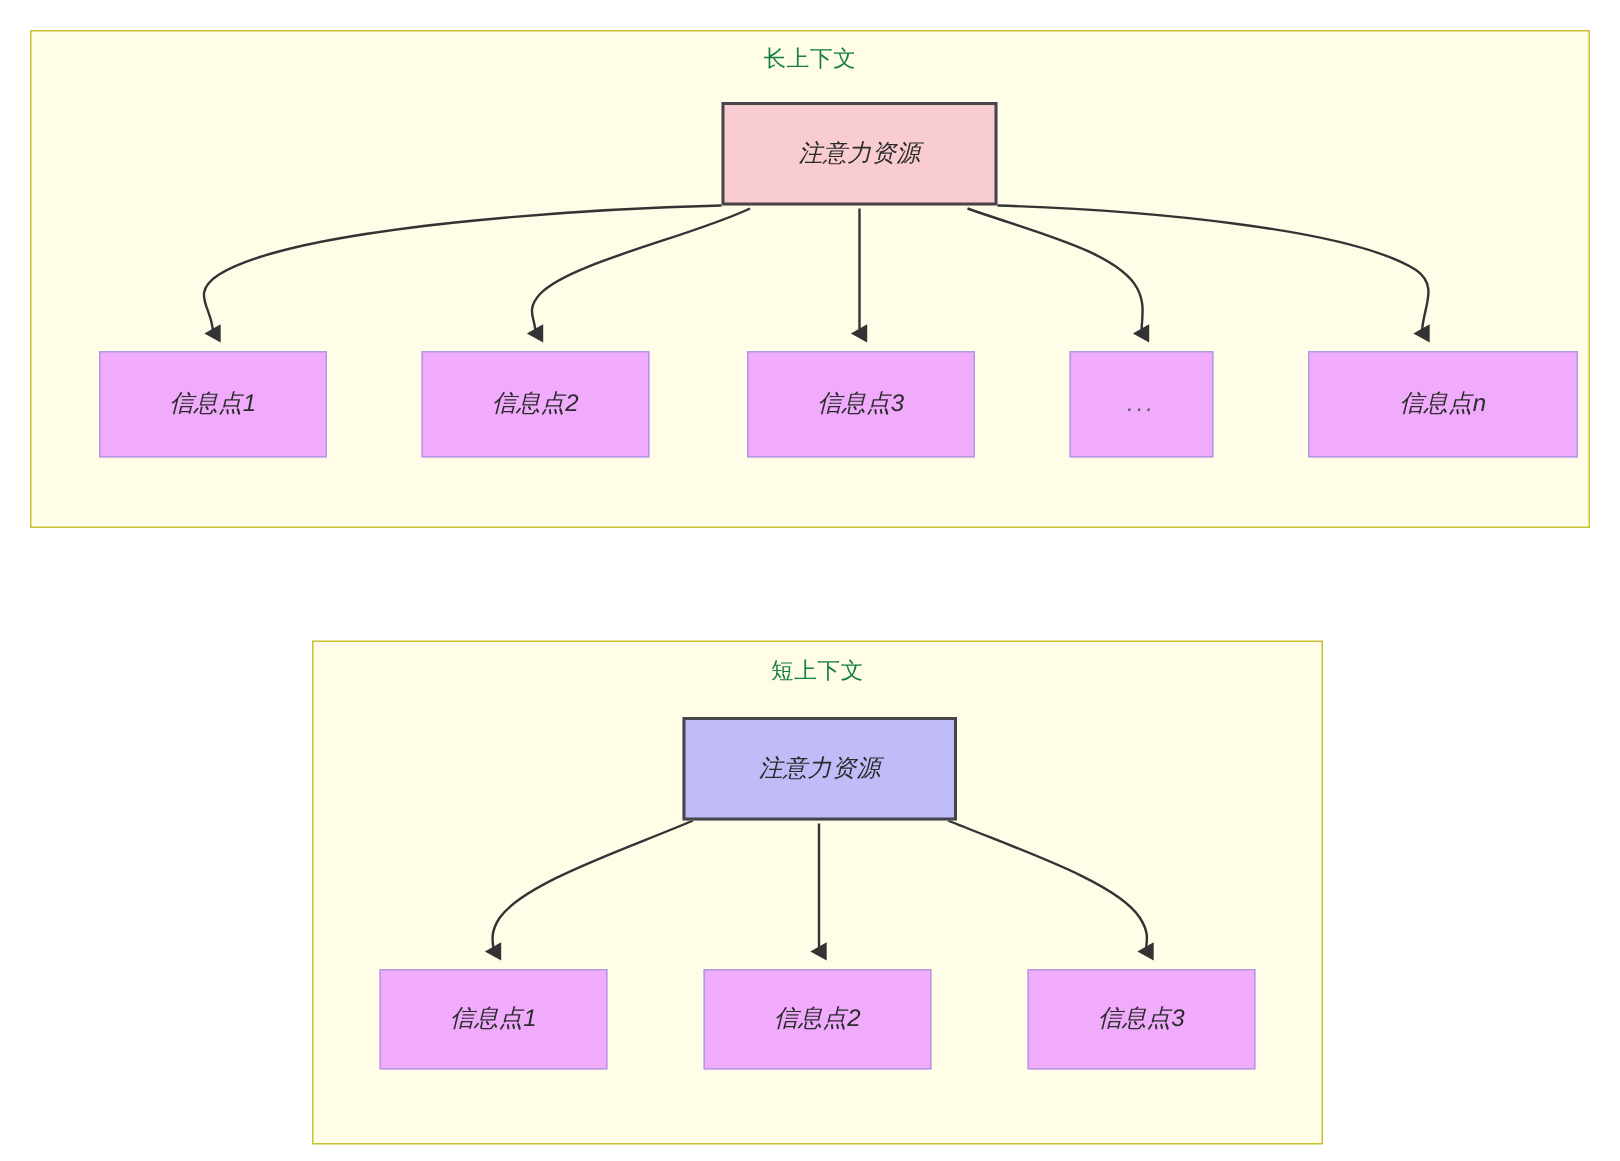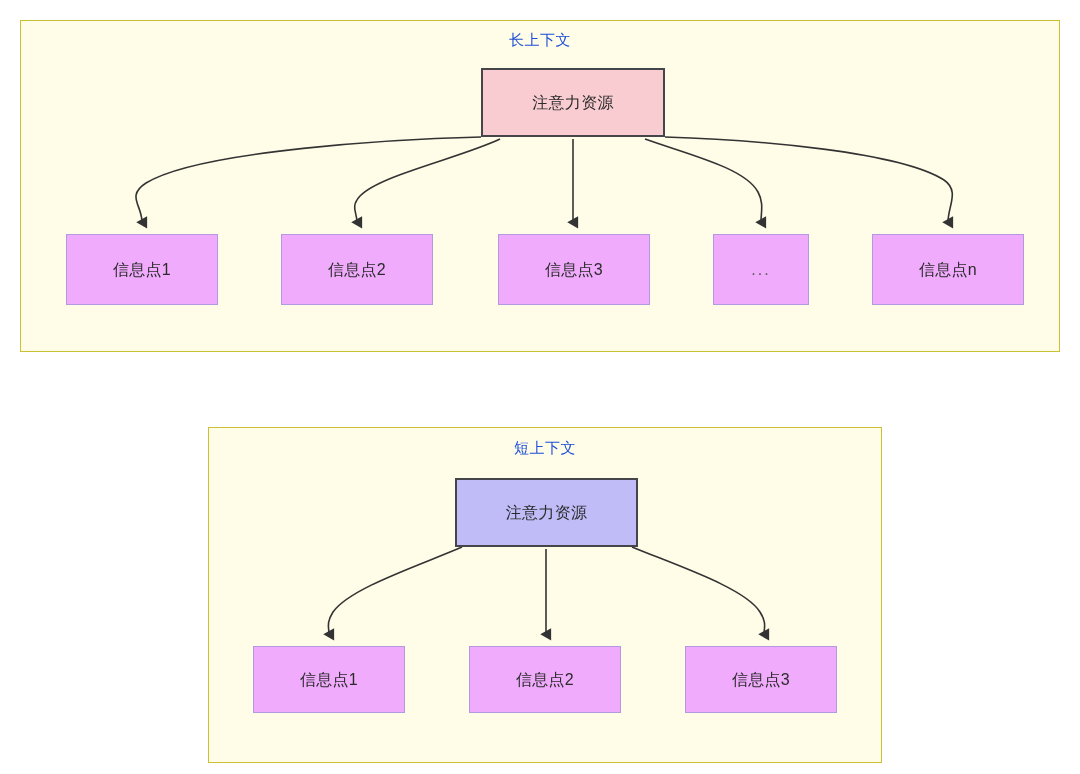--- a/index.html
+++ b/index.html
@@ -33,36 +33,37 @@
   .group-frame {
     position: absolute;
     background: #fffce8;
     border: 1.6px solid #c9c034;
     box-sizing: border-box;
   }
   .group-title {
     position: absolute;
     text-align: center;
     font-size: 15px;
-    color: #1d4ed8;
+    color: #15803d;
     letter-spacing: 0.5px;
     white-space: nowrap;
     line-height: 1;
   }
   .node {
     position: absolute;
     box-sizing: border-box;
     display: flex;
     align-items: center;
     justify-content: center;
     font-size: 16px;
     color: #2b2b2b;
     letter-spacing: 0.3px;
     white-space: nowrap;
     line-height: 1;
+    font-style: italic;
   }
   .node-root-long {
     background: #f8ccd1;
     border: 2.4px solid #46454a;
   }
   .node-root-short {
     background: #bfbcf7;
     border: 2.4px solid #46454a;
   }
   .node-leaf {
@@ -102,21 +103,21 @@
   <div class="node node-root-long" style="left:481px; top:68px; width:184px; height:69px;">注意力资源</div>
 
   <div class="node node-leaf" style="left:66px; top:234px; width:152px; height:71px;">信息点1</div>
 
   <div class="node node-leaf" style="left:281px; top:234px; width:152px; height:71px;">信息点2</div>
 
   <div class="node node-leaf" style="left:498px; top:234px; width:152px; height:71px;">信息点3</div>
 
   <div class="node node-leaf node-ellipsis" style="left:713px; top:234px; width:96px; height:71px;">...</div>
 
-  <div class="node node-leaf" style="left:872px; top:234px; width:152px; height:71px;">信息点n</div>
+  <div class="node node-leaf" style="left:872px; top:234px; width:180px; height:71px;">信息点n</div>
 
   <div class="group-frame" style="left:208px; top:427px; width:674px; height:336px;"></div>
 
   <div class="group-title" style="left:208px; top:440px; width:674px;">短上下文</div>
 
   <svg class="layer" viewBox="0 0 1080 774">
     <defs>
       <marker id="arrowB" markerWidth="9" markerHeight="9" refX="4.2" refY="4" orient="auto" markerUnits="strokeWidth">
         <path d="M0.6,0.8 L8.2,0.8 L4.4,7.6 z" fill="#333333"></path>
       </marker>

